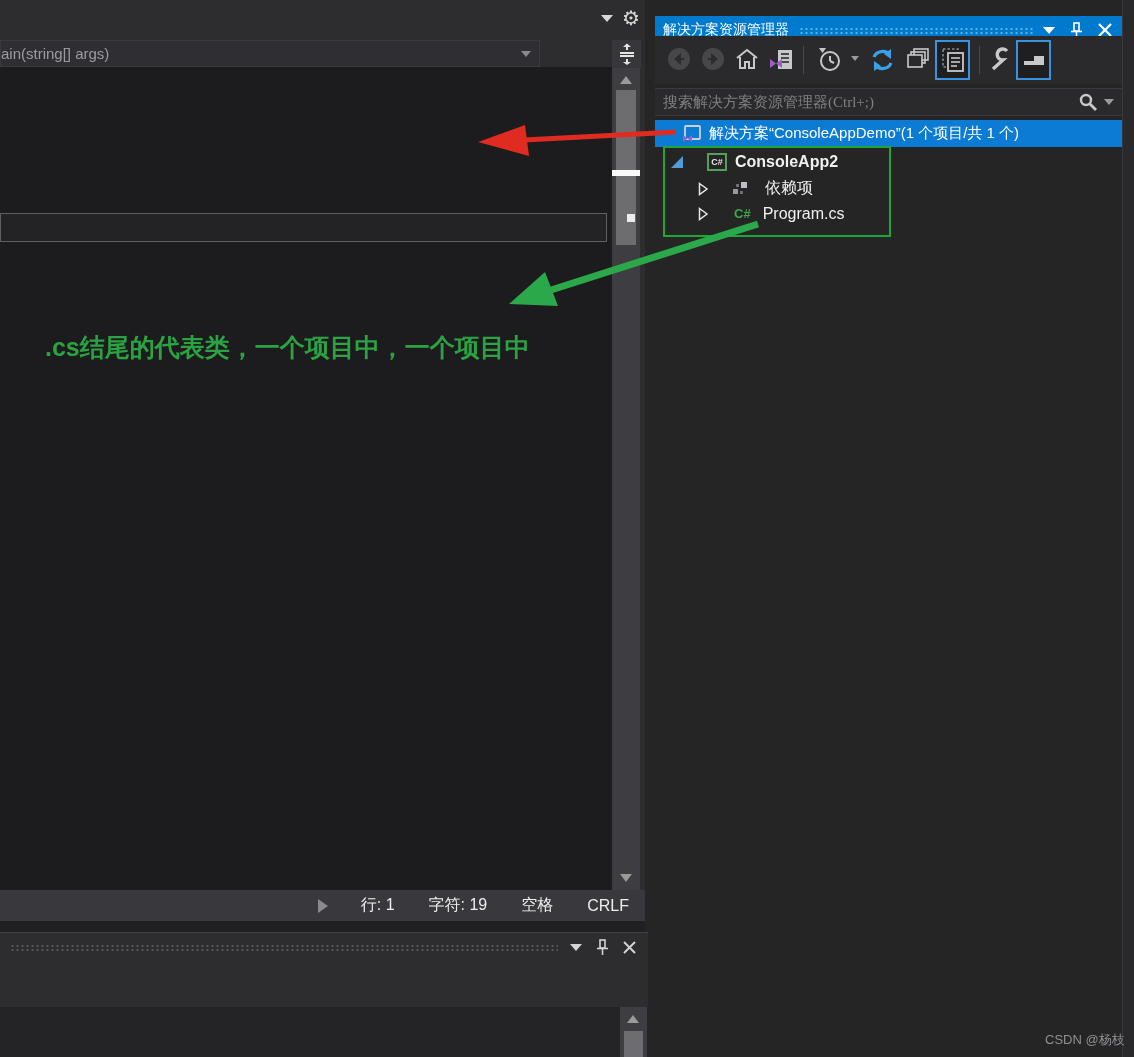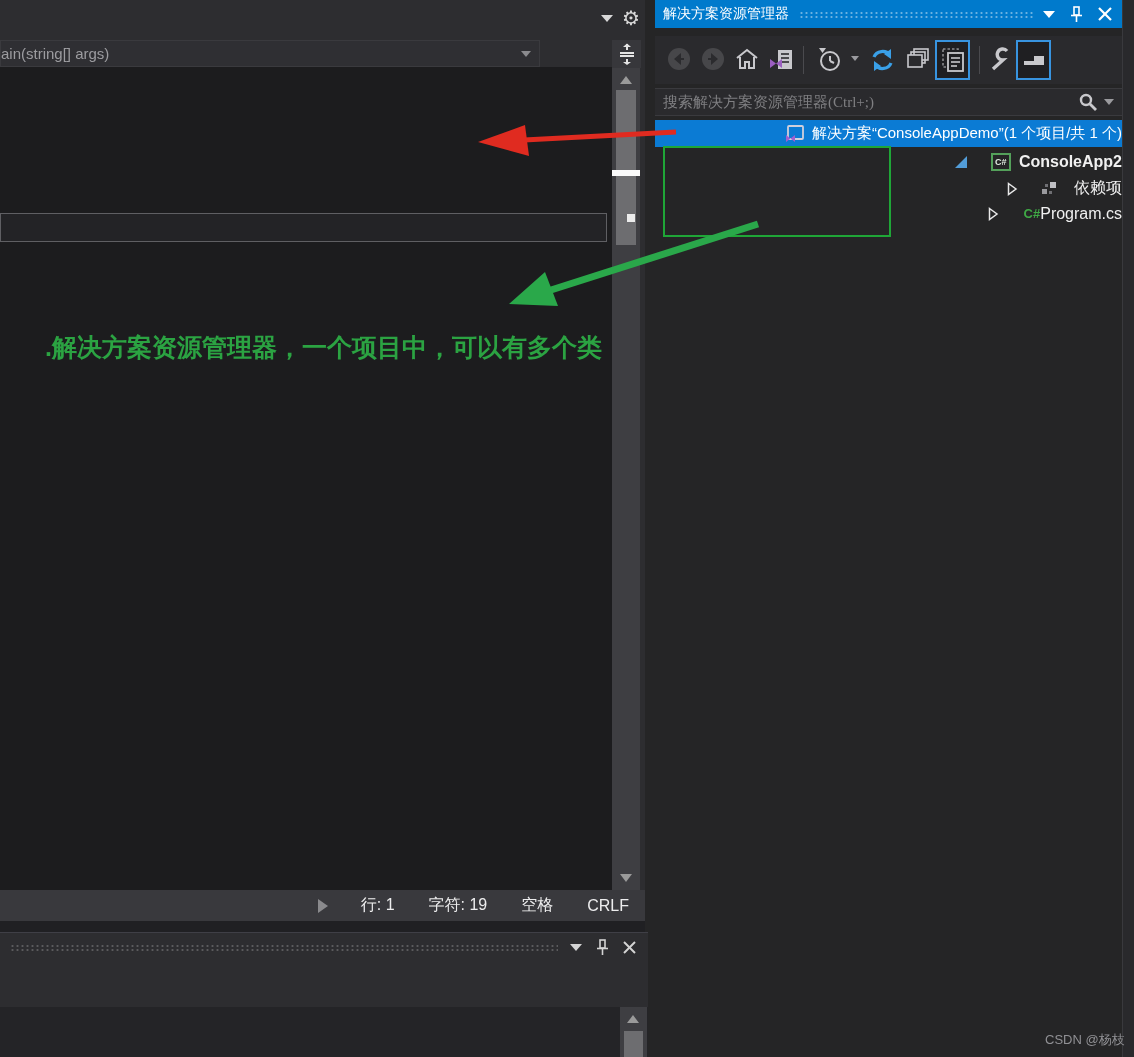--- a/index.html
+++ b/index.html
@@ -41,35 +41,35 @@
   .bp-content { left:0; top:1007px; width:648px; height:50px; background:#242427; }
   .bp-sb { position:absolute; left:620px; top:0; width:27px; height:50px; background:#3e3e42; }
   .bp-sb .t { position:absolute; left:4px; top:24px; width:19px; height:26px; background:#6d6d70; }
   .bp-sb .u { position:absolute; left:7px; top:8px; width:0; height:0; border-left:6px solid transparent; border-right:6px solid transparent; border-bottom:8px solid #9a9a9a; }
 
   .divider { left:645px; top:0; width:10px; height:1057px; background:#252526; }
 
   
   .sx { left:655px; top:0; width:479px; height:1057px; background:#252526; }
   .sx-edge { position:absolute; left:467px; top:0; width:12px; height:1057px; background:#29292c; border-left:1px solid #39393d; }
-  .sx-title { position:absolute; left:0; top:0; width:467px; height:28px; background:#007acc; display:flex; align-items:center; padding-left:8px; color:#fff; font-size:14px; }
+  .sx-title { position:absolute; left:0; top:16px; width:467px; height:28px; background:#007acc; display:flex; align-items:center; padding-left:8px; color:#fff; font-size:14px; }
   .sx-title .grip { flex:1; margin:0 10px; background-image:radial-gradient(circle, rgba(255,255,255,0.42) 1px, transparent 1.2px); background-size:5px 4px; }
   .icon-btn { display:flex; align-items:center; justify-content:center; }
   .wchev { width:0; height:0; border-left:6px solid transparent; border-right:6px solid transparent; border-top:7px solid #fff; }
 
   .sx-toolbar { position:absolute; left:0; top:36px; width:467px; height:48px; background:#2a2a2d; }
   .tb { position:absolute; top:11px; }
   .tb-sep { position:absolute; top:10px; width:1px; height:28px; background:#4a4a4e; }
   .tb-box { position:absolute; top:4px; width:35px; height:40px; border:2px solid #3894e0; background:#1f1f22; display:flex; align-items:center; justify-content:center; }
 
   .sx-search { position:absolute; left:0; top:88px; width:467px; height:28px; background:#2a2a2d; border-top:1px solid #3a3a3e; border-bottom:1px solid #3a3a3e; display:flex; align-items:center; padding:0 8px; }
   .sx-search input { flex:1; background:transparent; border:none; outline:none; color:#c8c8c8; font-size:15px; font-family:Liberation Serif, serif; }
   .sx-search input::placeholder { color:#7f7f82; opacity:1; }
 
-  .row { position:absolute; left:0; width:467px; display:flex; align-items:center; color:#f0f0f0;justify-content:flex-end; }
+  .row { position:absolute; left:0; width:467px; display:flex; align-items:center; color:#f0f0f0; }
   .sol-row { top:120px; height:27px; background:#0b7bd4; color:#fff; font-size:15px; }
   .green-rect { position:absolute; left:8px; top:146px; width:228px; height:91px; border:2px solid #1fa637; pointer-events:none; z-index:5; }
   .proj-row { top:149px; height:26px; font-size:16px; font-weight:bold; }
   .dep-row  { top:176px; height:25px; font-size:16px; }
   .prog-row { top:201px; height:25px; font-size:16px; }
   .exp-filled { width:0; height:0; border-left:12px solid transparent; border-bottom:12px solid #529dd8; }
   .cs-proj-icon { width:20px; height:18px; border:2px solid #54a05a; color:#dfeadf; font-size:9px; font-weight:bold; display:flex; align-items:center; justify-content:center; }
   .cs-file-icon { color:#3fa845; font-size:13px; font-weight:bold; }
 
   .watermark { left:1045px; top:1031px; color:#909094; font-size:13px; }
@@ -100,21 +100,21 @@
       <line x1="2" y1="13" x2="16" y2="13" stroke="#e4e4e4" stroke-width="2"></line>
       <line x1="9" y1="1" x2="9" y2="7" stroke="#e4e4e4" stroke-width="2"></line>
       <polygon points="5,4 13,4 9,0.5" fill="#e4e4e4"></polygon>
       <line x1="9" y1="16" x2="9" y2="21" stroke="#e4e4e4" stroke-width="2"></line>
       <polygon points="5,19 13,19 9,22" fill="#e4e4e4"></polygon>
     </svg>
   </div>
 
   <div class="abs editor"></div>
   <div class="abs inline-box"></div>
-  <div class="abs green-note">.解决方案资源管理器，一个项目中，可以有多个类</div>
+  <div class="abs green-note">.cs结尾的代表类，一个项目中，一个项目中</div>
 
   <div class="abs vsb">
     <div class="sb-up"></div>
     <div class="sb-thumb"></div>
     <div class="sb-markline"></div>
     <div class="sb-marksq"></div>
     <div class="sb-down"></div>
   </div>
 
   <div class="abs status">
@@ -293,21 +293,21 @@
         <rect x="4" y="4" width="3" height="3" fill="#6f6f73"></rect>
       </svg>
       <span style="margin-left:12px;">依赖项</span>
     </div>
 
     <div class="row prog-row">
       <svg width="11" height="14" viewBox="0 0 11 14" style="margin-left:43px;">
         <path d="M1.5 1.5 L9 7 L1.5 12.5 Z" fill="none" stroke="#e8e8e8" stroke-width="1.5"></path>
       </svg>
       <span class="cs-file-icon" style="margin-left:25px;">C#</span>
-      <span style="margin-left:0;">Program.cs</span>
+      <span style="margin-left:12px;">Program.cs</span>
     </div>
   </div>
 
   <div class="abs watermark">CSDN @杨枝</div>
 
   <svg class="abs arrows" viewBox="0 0 1134 1057">
     <line x1="676" y1="132" x2="524" y2="140" stroke="#e02b20" stroke-width="5"></line>
     <polygon points="478,142 525,125 529,156" fill="#e02b20"></polygon>
     <line x1="758" y1="224" x2="551" y2="290" stroke="#2aa84a" stroke-width="7"></line>
     <polygon points="509,304 545,272 558,306" fill="#2aa84a"></polygon>

